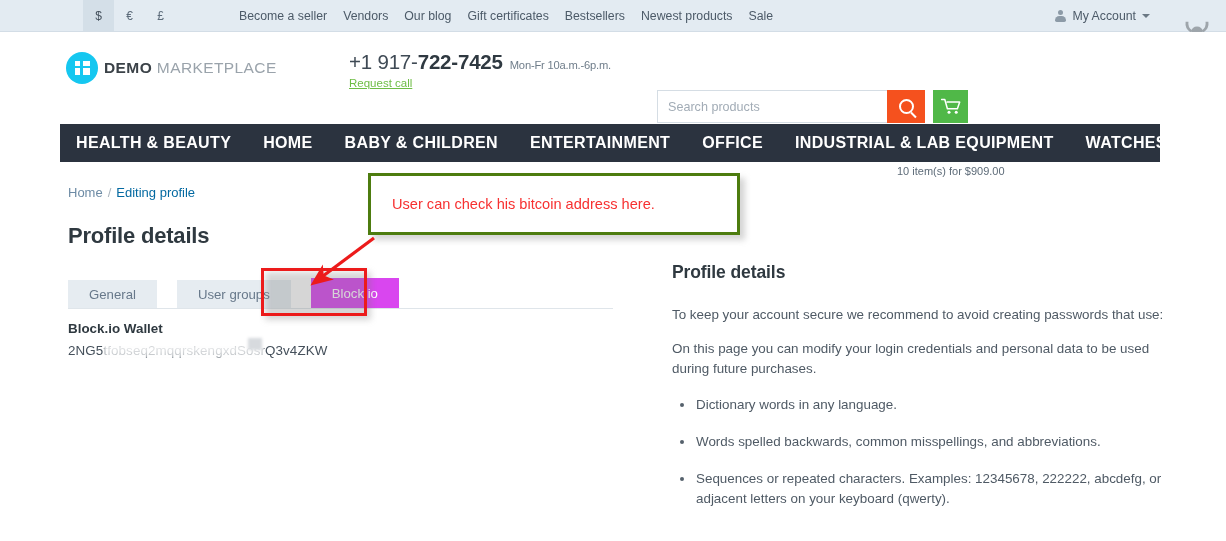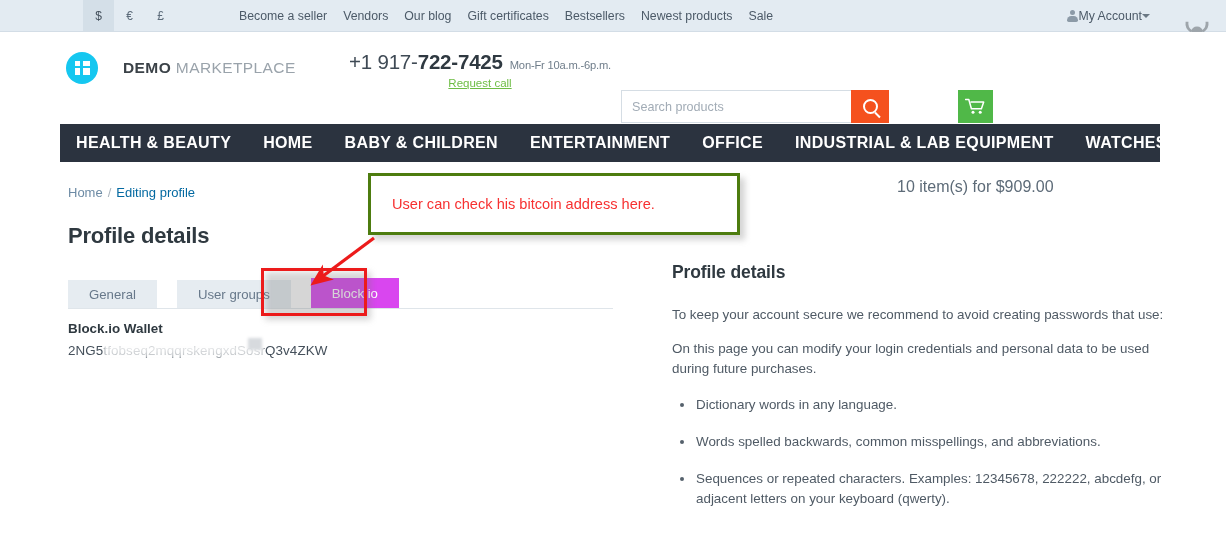--- a/index.html
+++ b/index.html
@@ -22,70 +22,70 @@
   .cur{
     width:31px;height:31px;display:flex;align-items:center;justify-content:center;
     font-size:12px;color:#5c6b7a;cursor:pointer;
   }
   .cur.active{background:#d4dfe8;color:#44505c;}
   .toplinks{display:flex;align-items:center;margin-left:63px;gap:16px;}
   .toplinks a{
     font-size:12.3px;color:#4c5a68;text-decoration:none;white-space:nowrap;cursor:pointer;
   }
   .myaccount{
-    position:absolute;right:76px;top:0;height:31px;display:flex;align-items:center;
+    position:absolute;right:76px;top:0;height:31px;display:flex;align-items:center;gap:6px;
     font-size:12.3px;color:#4c5a68;cursor:pointer;
   }
   .user-glyph{width:11px;height:12px;position:relative;display:inline-block;}
   .user-glyph:before{content:"";position:absolute;left:3px;top:0;width:5px;height:5px;border-radius:50%;background:#8c9aa7;}
   .user-glyph:after{content:"";position:absolute;left:0;top:6px;width:11px;height:6px;border-radius:5px 5px 2px 2px;background:#8c9aa7;}
   .caret-dn{width:0;height:0;border-left:4px solid transparent;border-right:4px solid transparent;border-top:4px solid #6b7884;}
 
   .beetle{position:absolute;right:10px;top:18px;width:38px;height:40px;}
 
   
   .header{position:absolute;left:0;top:32px;width:1226px;height:90px;background:#fff;}
-  .logo-wrap{position:absolute;left:66px;top:20px;display:flex;align-items:center;gap:25px;}
+  .logo-wrap{position:absolute;left:66px;top:20px;display:flex;align-items:center;gap:6px;}
   .logo-circle{
     width:32px;height:32px;border-radius:50%;background:#15c7f0;position:relative;
   }
   .logo-circle i{position:absolute;background:#fff;display:block;}
   .lg1{left:9px;top:9px;width:5px;height:5px;}
   .lg2{left:17px;top:9px;width:7px;height:5px;}
   .lg3{left:9px;top:16px;width:5px;height:7px;}
   .lg4{left:17px;top:16px;width:7px;height:7px;}
   .brand{font-size:15.5px;letter-spacing:.4px;color:#9aa3ab;font-weight:400;}
   .brand b{color:#3b4248;font-weight:700;}
 
-  .phone-wrap{position:absolute;left:349px;top:18px;text-align:center;}
+  .phone-wrap{position:absolute;left:349px;top:18px;}
   .phone{font-size:20.5px;color:#3f4a55;letter-spacing:-.2px;}
   .phone b{font-weight:700;color:#2f3941;}
   .hours{font-size:11.2px;color:#6f7d8a;margin-left:7px;}
   .req-call{display:block;margin-top:3px;font-size:11.5px;color:#6ebd45;text-decoration:underline;cursor:pointer;}
 
   .search-box{
-    position:absolute;left:621px;top:58px;width:268px;height:33px;box-sizing:border-box;
+    position:absolute;left:657px;top:58px;width:268px;height:33px;box-sizing:border-box;
     border:1px solid #d5dde4;background:#fff;display:flex;align-items:center;
   }
   .search-box input{
     border:0;outline:0;height:31px;width:228px;padding:0 10px;box-sizing:border-box;
     font-family:"Liberation Sans",sans-serif;font-size:12.6px;color:#4c5a68;background:transparent;
   }
   .search-box input::placeholder{color:#a2acb6;}
   .search-btn{
     position:absolute;right:-1px;top:-1px;width:38px;height:33px;background:#f5511e;
     display:flex;align-items:center;justify-content:center;cursor:pointer;
   }
   .mag{width:11px;height:11px;border:2px solid #fff;border-radius:50%;position:relative;}
   .mag:after{content:"";position:absolute;right:-5px;bottom:-4px;width:7px;height:2px;background:#fff;transform:rotate(45deg);}
 
   .cart{position:absolute;left:897px;top:58px;display:flex;align-items:center;gap:23px;flex-direction:column;}
   .cart-icon{width:35px;height:33px;background:#50b848;display:flex;align-items:center;justify-content:center;cursor:pointer;}
   .cart-txt b{display:block;font-size:12.4px;color:#39424b;font-weight:700;letter-spacing:.2px;}
-  .cart-txt span{display:block;font-size:16px;color:#5d6b78;margin-top:18px;}
+  .cart-txt span{display:block;font-size:11px;color:#5d6b78;margin-top:5px;}
 
   
   .nav{
     position:absolute;left:60px;top:124px;width:1100px;height:38px;background:#2b333f;
     display:flex;align-items:center;
   }
   .nav a{
     color:#fff;font-size:16px;font-weight:700;letter-spacing:.35px;text-decoration:none;
     padding:0 16px;line-height:38px;white-space:nowrap;cursor:pointer;
   }

